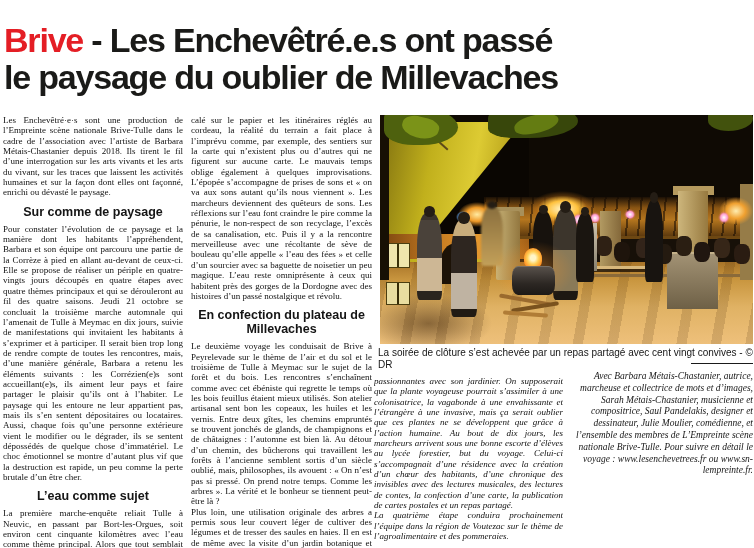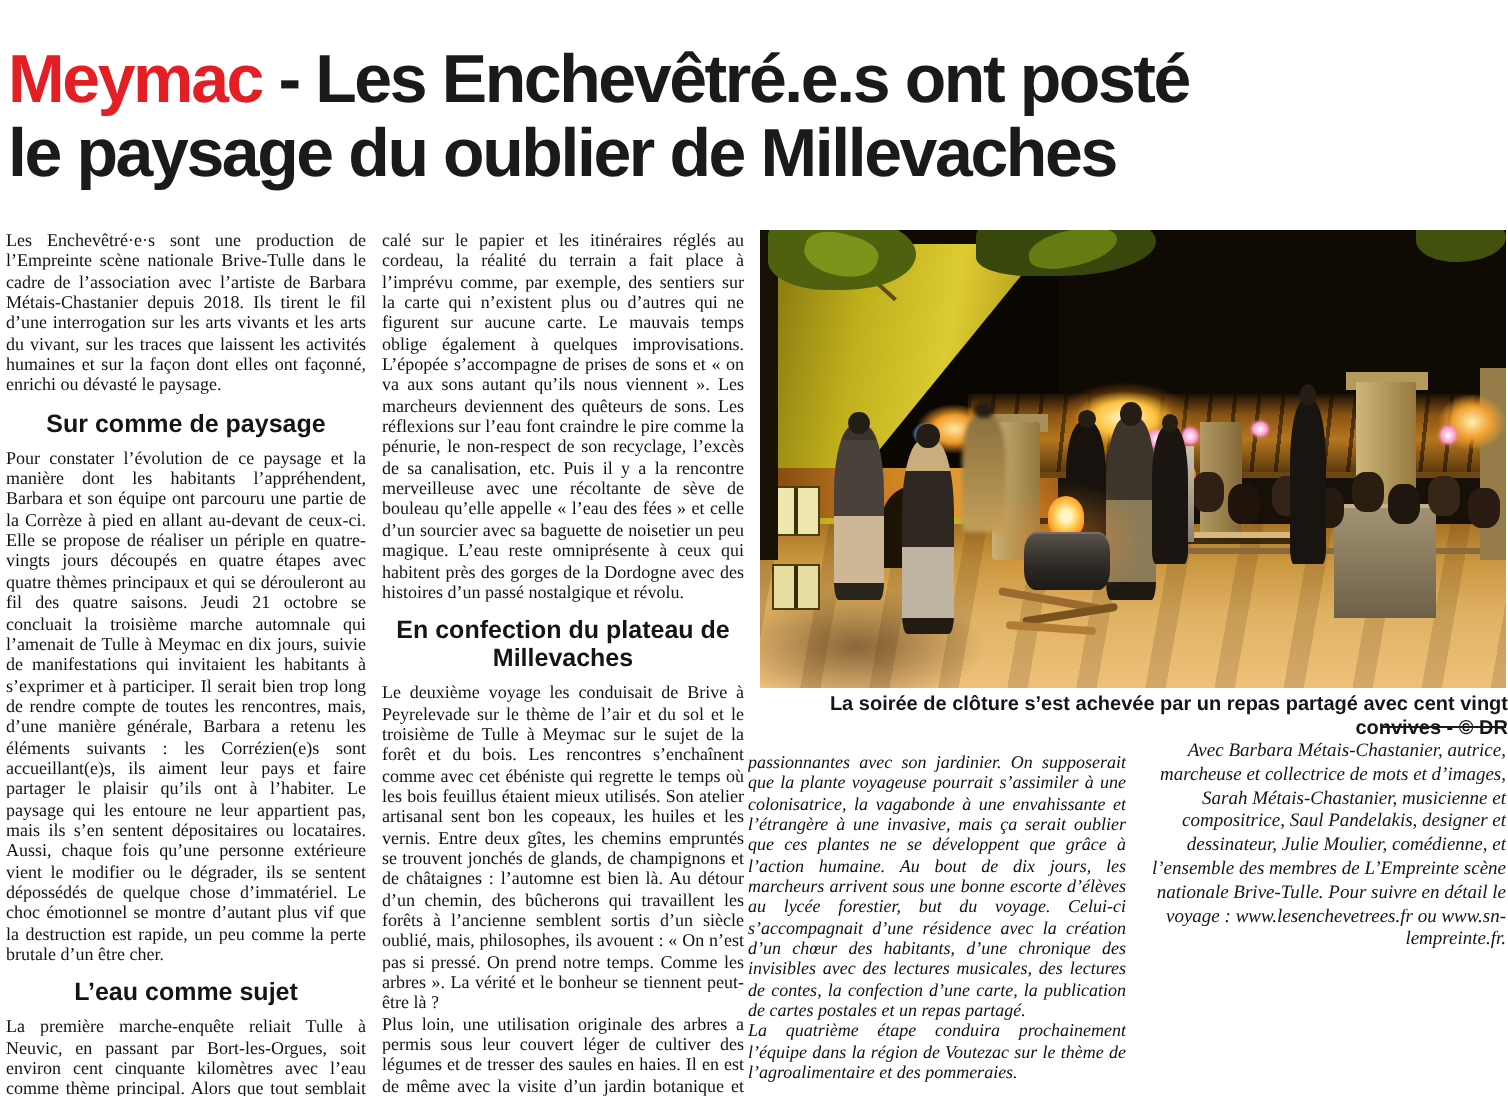--- a/index.html
+++ b/index.html
@@ -17,22 +17,22 @@
   .col{position:absolute;overflow:hidden;font-size:9px;line-height:10.35px;}
   .col p{margin:0;text-align:justify;hyphens:auto;}
   .subhead{font-family:"Liberation Sans",sans-serif;font-weight:700;
            font-size:12.5px;line-height:14px;text-align:center;margin:7px 0 5px;color:#151515;}
   #col1{left:3px;top:115px;width:180px;height:433px;}
   #col2{left:191px;top:115px;width:181px;height:433px;}
   #col3{left:374px;top:376px;width:189px;height:172px;font-style:italic;}
 
   
   #caption{position:absolute;left:378px;top:347px;width:376px;margin:0;
-           font-family:"Liberation Sans",sans-serif;font-weight:700;
-           font-size:10px;line-height:12px;text-align:right;color:#151515;}
+           font-family:"Liberation Sans",sans-serif;font-weight:400;
+           font-size:10px;line-height:12px;text-align:left;color:#151515;}
   #credits{position:absolute;left:570px;top:363px;width:183px;
            font-style:italic;font-size:9.5px;line-height:11.8px;text-align:right;color:#161616;}
   #credits .rule{width:62px;height:0;border-top:1.5px solid #1a1a1a;margin:0 0 7px auto;}
 
   
   #photo{position:absolute;left:380px;top:115px;width:373px;height:229px;
          background:#0f0a04;overflow:hidden;}
   .L{position:absolute;}
   .ph-building{left:0;top:3%;width:40%;height:70%;z-index:1;
      background:linear-gradient(100deg,#7e6f10 0%,#c1b01c 32%,#ddcb33 58%,#b19a16 82%,#6d5c0e 100%);}
@@ -124,21 +124,21 @@
   .ph-lv2b{left:36%;top:0;width:12%;height:8%;z-index:9;background:#647c12;border-radius:55% 45% 60% 40%;transform:rotate(-10deg);}
   .ph-lv3{left:88%;top:-3%;width:12%;height:10%;background:#42520d;border-radius:40% 50% 60% 50%;}
   .ph-branch{left:7%;top:8%;width:13%;height:.7%;z-index:8;background:#5d4a1a;transform:rotate(42deg);}
 </style>
 </head>
 <body>
 
 <div id="page">
 
   <h1 id="headline">
-    <span class="l1"><span class="loc">Meymac</span><span> - Les Enchevêtré.e.s ont posté</span></span>
+    <span class="l1"><span class="loc">Brive</span><span> - Les Enchevêtré.e.s ont passé</span></span>
     <span class="l2">le paysage du oublier de Millevaches</span>
   </h1>
 
   <div id="col1" class="col">
     <p>Les Enchevêtré·e·s sont une production de l’Empreinte scène nationale Brive-Tulle dans le cadre de l’association avec l’artiste de Barbara Métais-Chastanier depuis 2018. Ils tirent le fil d’une interrogation sur les arts vivants et les arts du vivant, sur les traces que laissent les activités humaines et sur la façon dont elles ont façonné, enrichi ou dévasté le paysage.</p>
     <h3 class="subhead">Sur comme de paysage</h3>
     <p>Pour constater l’évolution de ce paysage et la manière dont les habitants l’appréhendent, Barbara et son équipe ont parcouru une partie de la Corrèze à pied en allant au-devant de ceux-ci. Elle se propose de réaliser un périple en quatre-vingts jours découpés en quatre étapes avec quatre thèmes principaux et qui se dérouleront au fil des quatre saisons. Jeudi 21 octobre se concluait la troisième marche automnale qui l’amenait de Tulle à Meymac en dix jours, suivie de manifestations qui invitaient les habitants à s’exprimer et à participer. Il serait bien trop long de rendre compte de toutes les rencontres, mais, d’une manière générale, Barbara a retenu les éléments suivants : les Corrézien(e)s sont accueillant(e)s, ils aiment leur pays et faire partager le plaisir qu’ils ont à l’habiter. Le paysage qui les entoure ne leur appartient pas, mais ils s’en sentent dépositaires ou locataires. Aussi, chaque fois qu’une personne extérieure vient le modifier ou le dégrader, ils se sentent dépossédés de quelque chose d’immatériel. Le choc émotionnel se montre d’autant plus vif que la destruction est rapide, un peu comme la perte brutale d’un être cher.</p>
     <h3 class="subhead">L’eau comme sujet</h3>
     <p>La première marche-enquête reliait Tulle à Neuvic, en passant par Bort-les-Orgues, soit environ cent cinquante kilomètres avec l’eau comme thème principal. Alors que tout semblait bien</p>
   </div>

